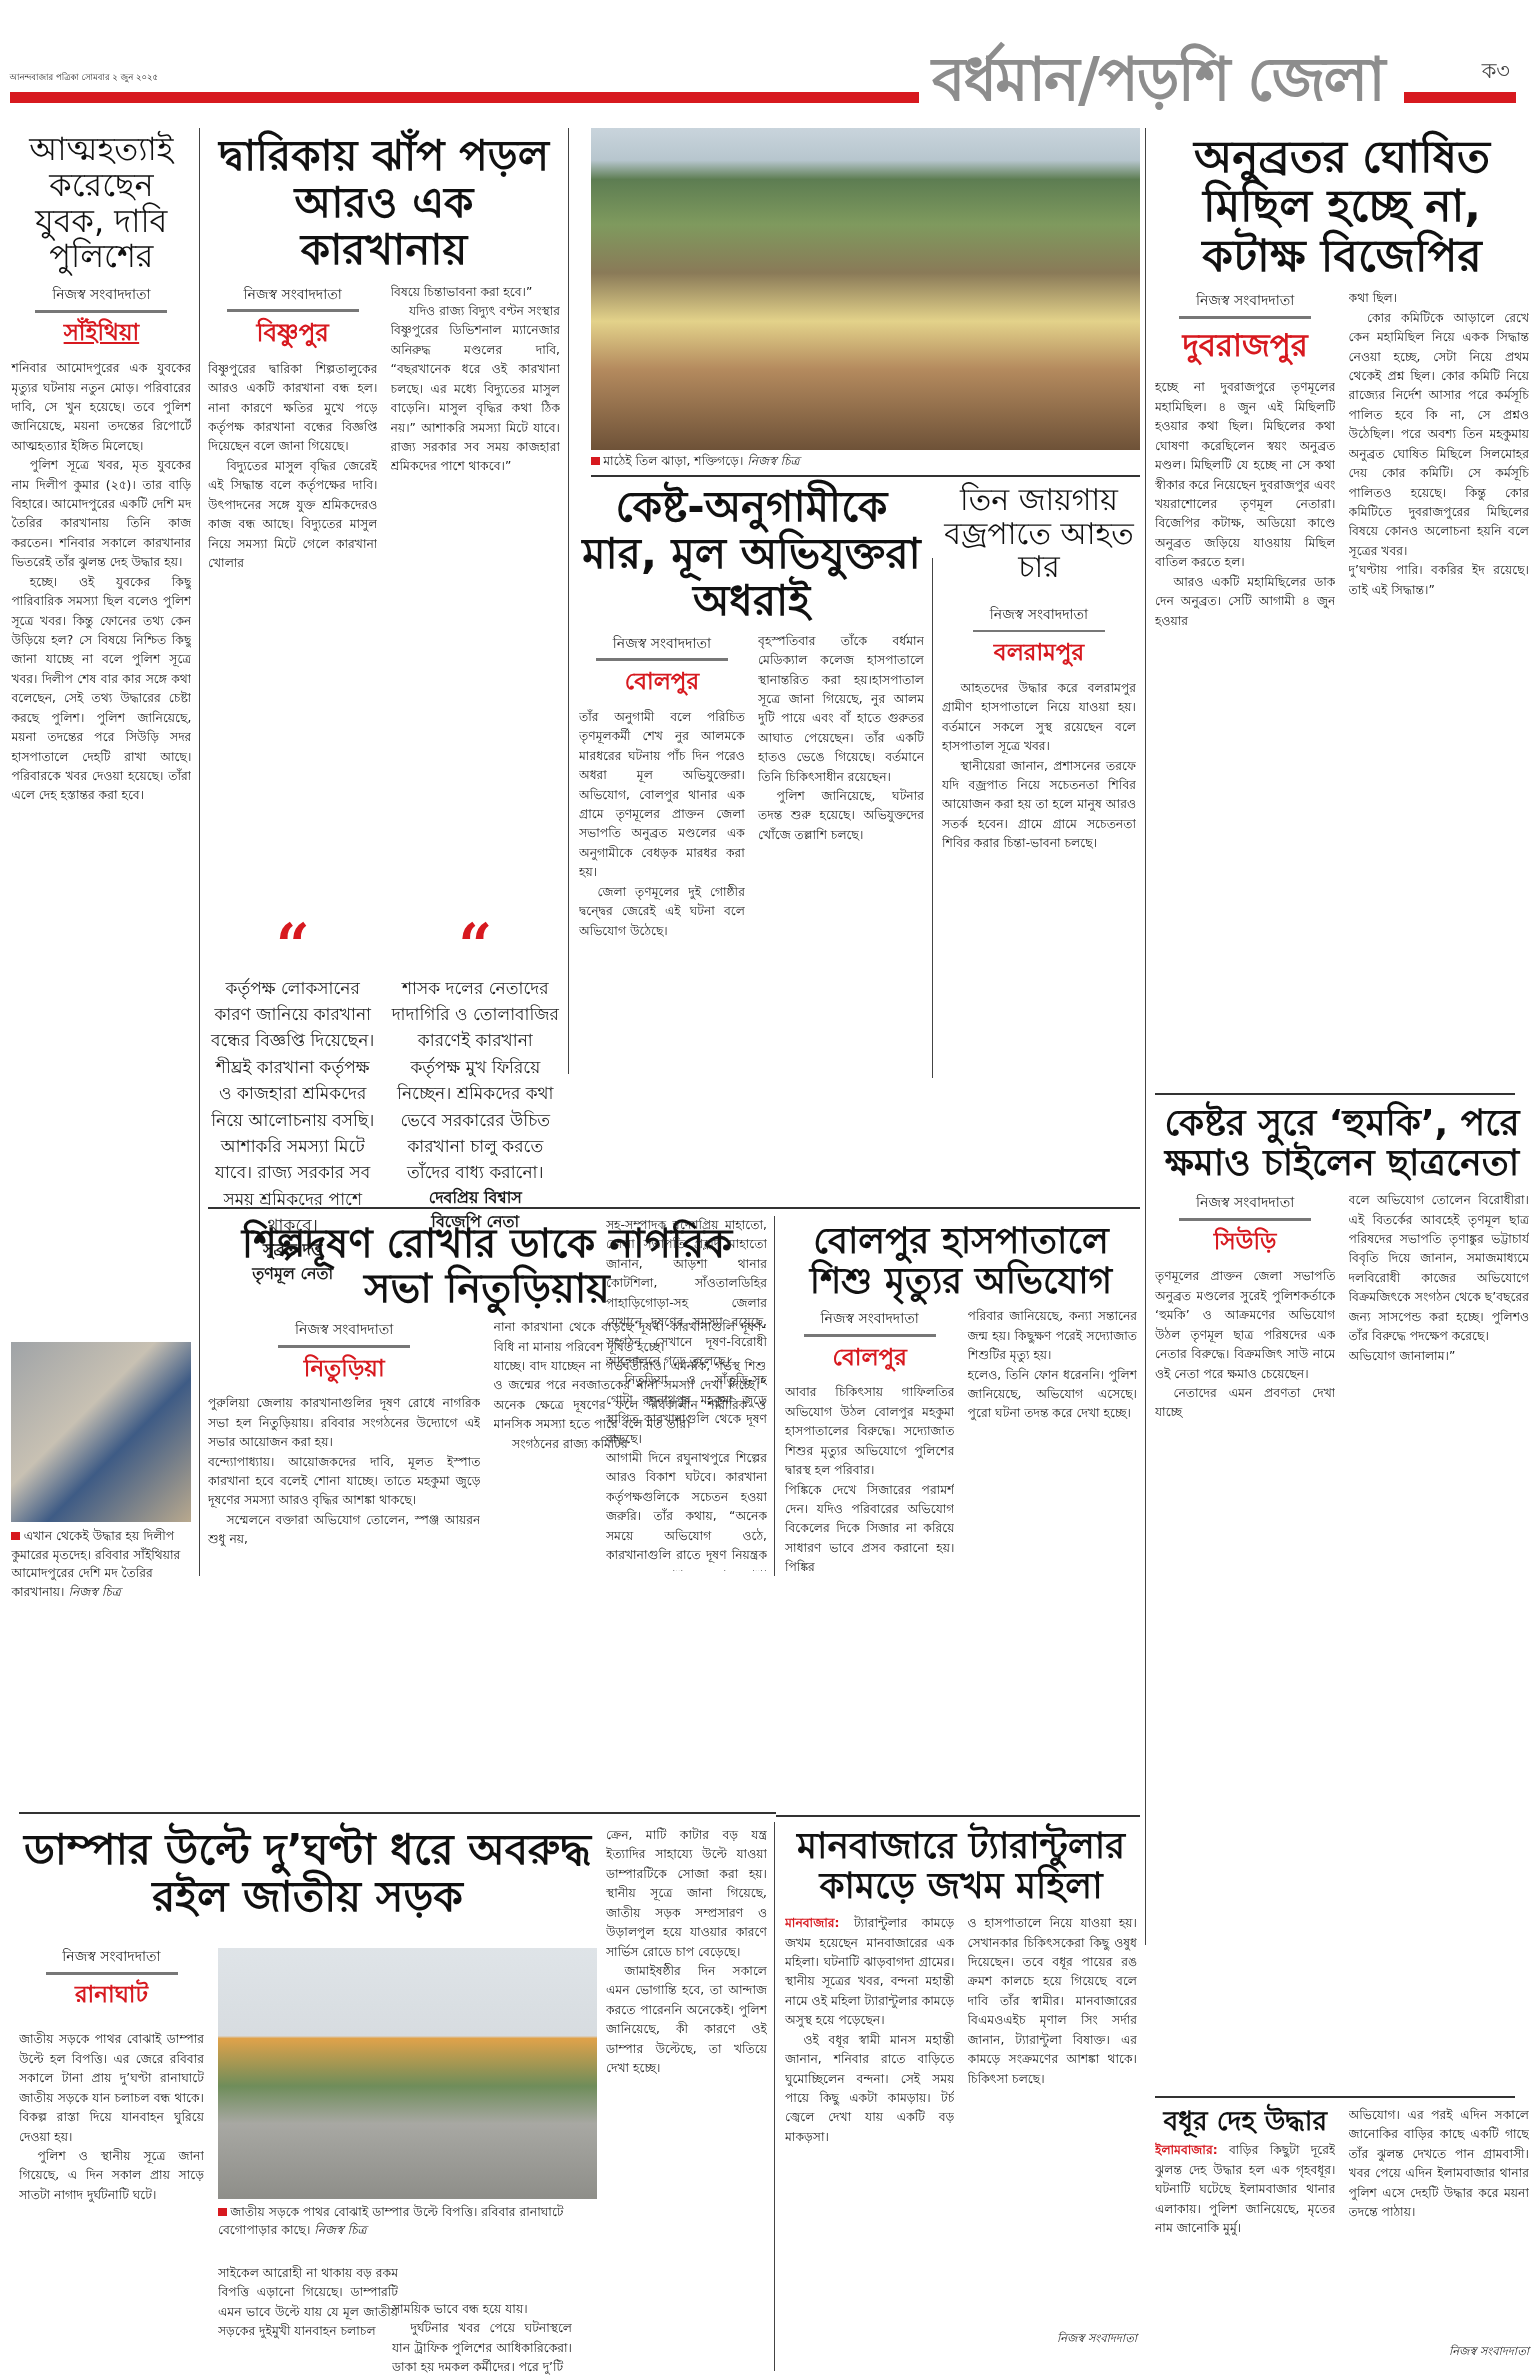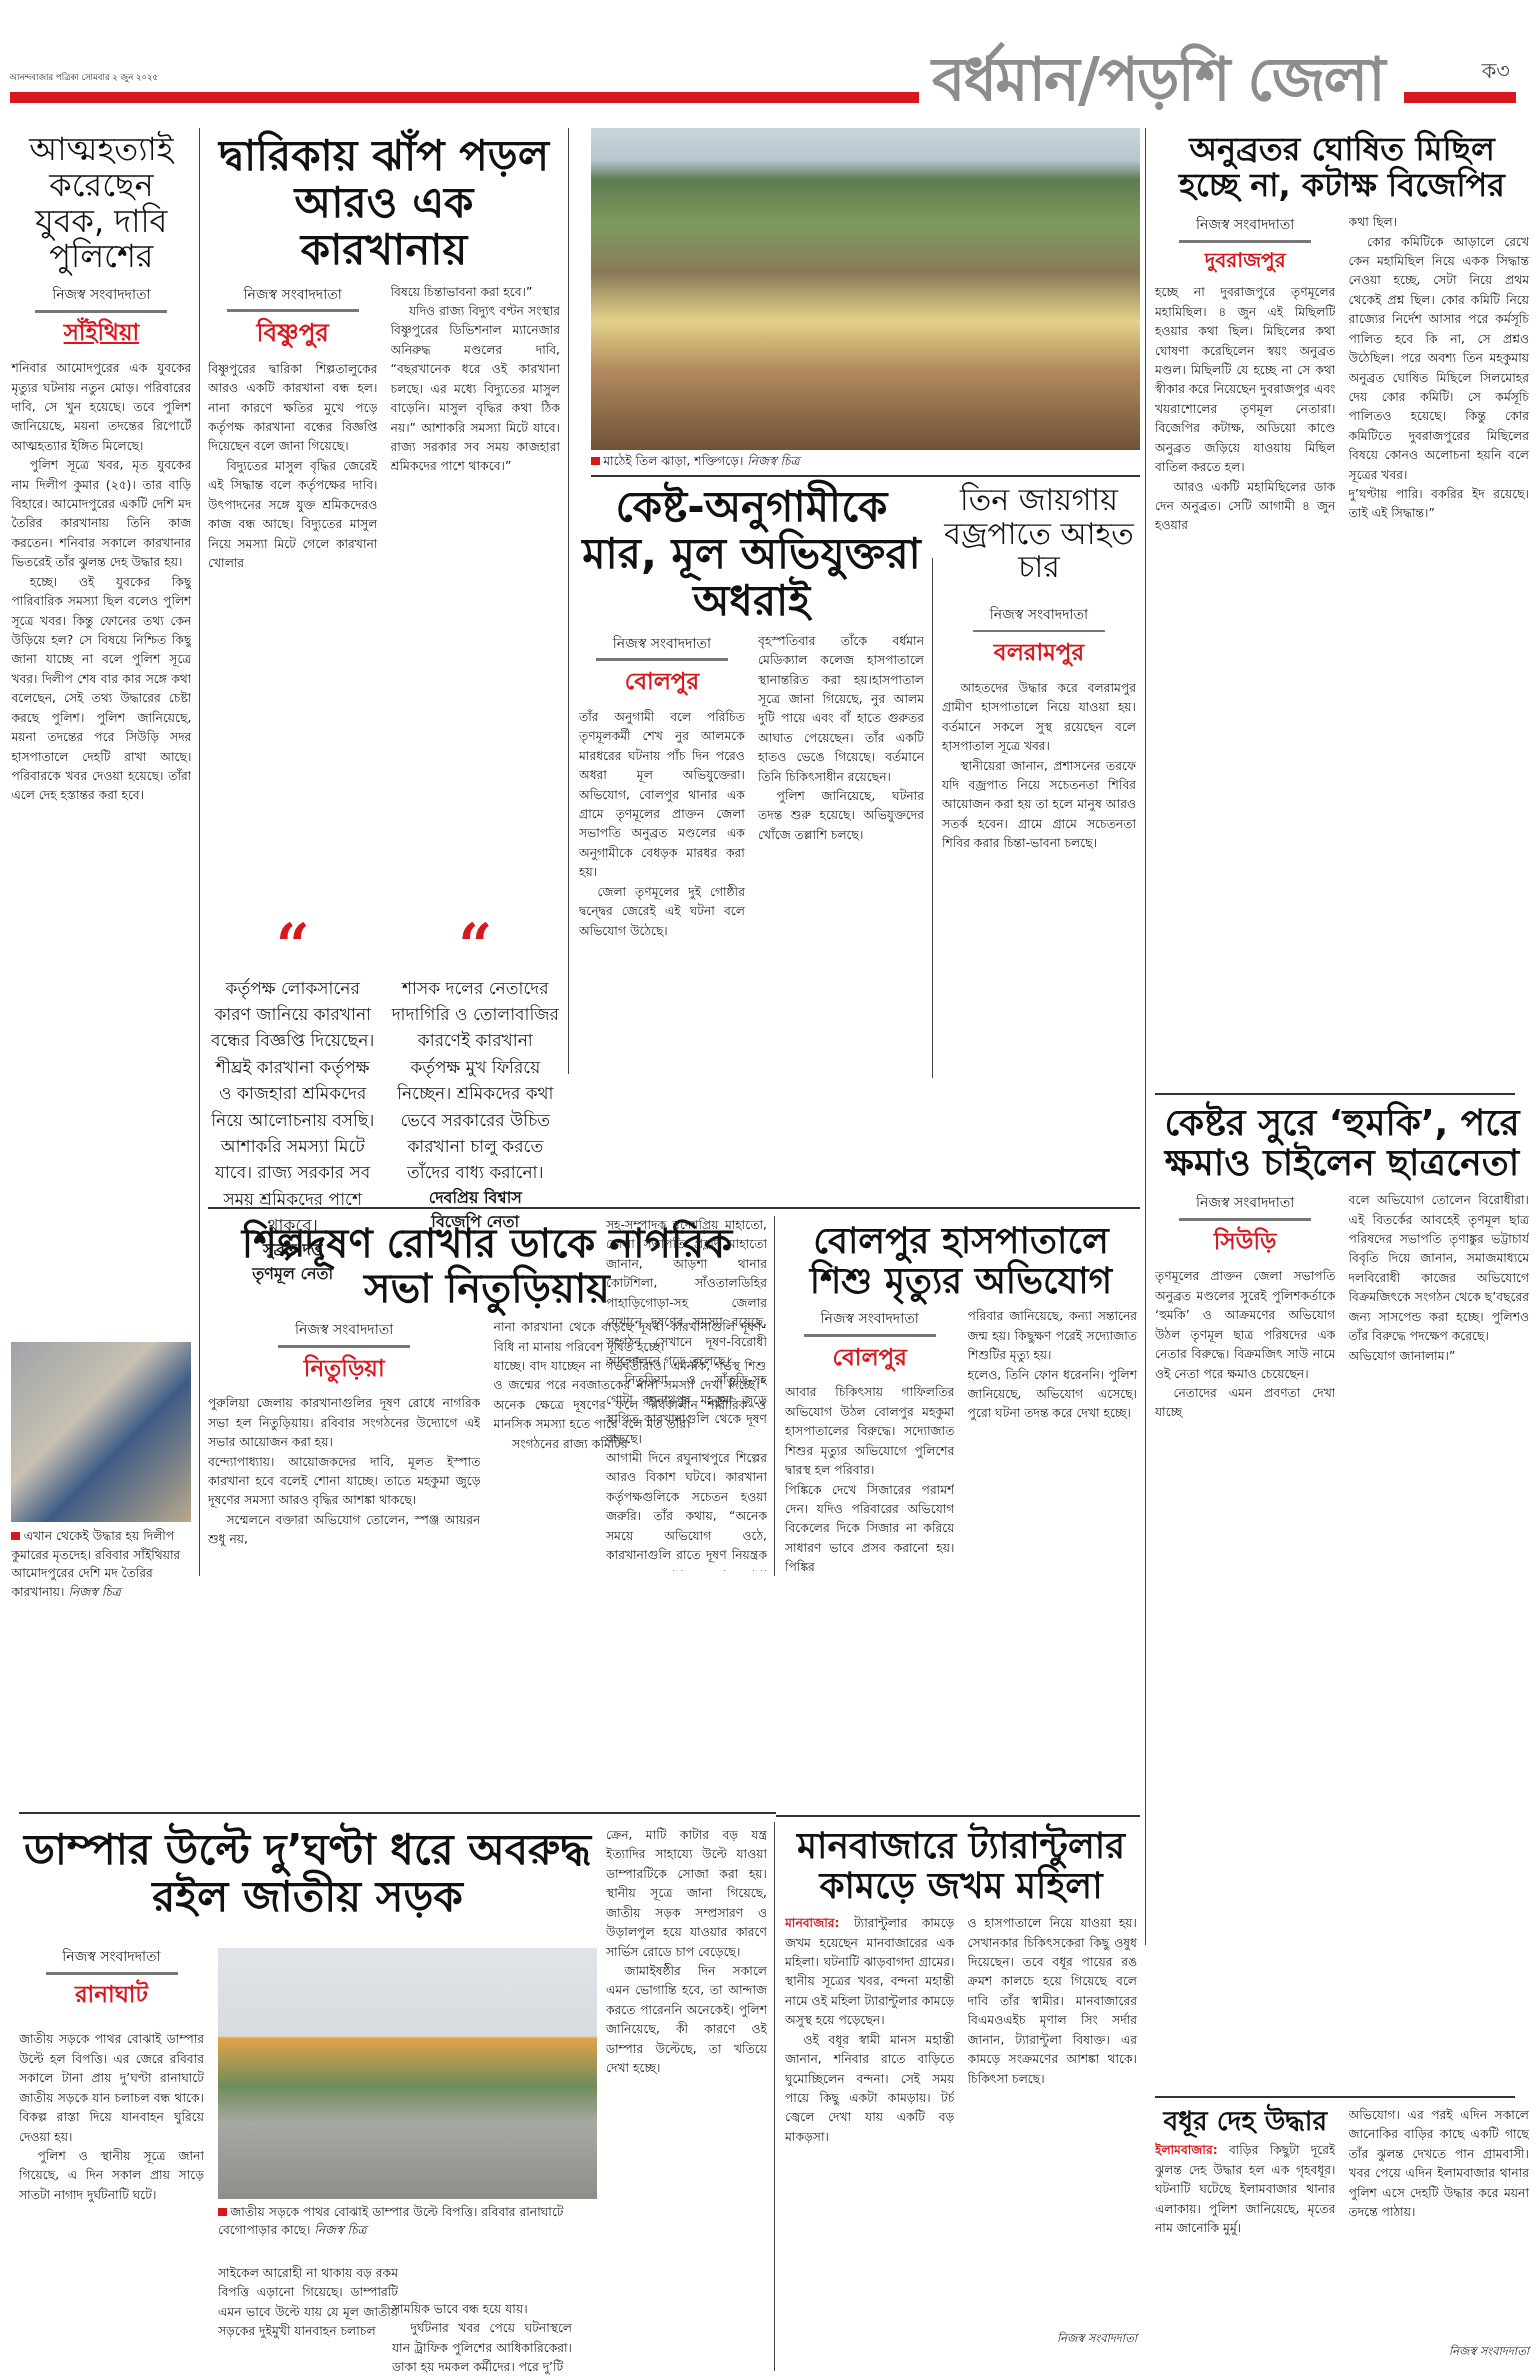--- a/index.html
+++ b/index.html
@@ -127,26 +127,26 @@
   <div class="byline" style="margin-top:19px;">নিজস্ব সংবাদদাতা</div>
   <div class="byline-rule" style="width:132px;"></div>
   <div class="dateline" style="font-size:23px;">বলরামপুর</div>
   <div class="body" style="height:431px;margin-top:5.7px;">
     <p>আহতদের উদ্ধার করে বলরামপুর গ্রামীণ হাসপাতালে নিয়ে যাওয়া হয়। বর্তমানে সকলে সুস্থ রয়েছেন বলে হাসপাতাল সূত্রে খবর।</p>
     <p>স্থানীয়েরা জানান, প্রশাসনের তরফে যদি বজ্রপাত নিয়ে সচেতনতা শিবির আয়োজন করা হয় তা হলে মানুষ আরও সতর্ক হবেন। গ্রামে গ্রামে সচেতনতা শিবির করার চিন্তা-ভাবনা চলছে।</p>
   </div>
 </div>
 
 <div class="abs" style="left:1155px;top:132px;width:374px;">
-  <div class="head" style="font-size:32px;">অনুব্রতর ঘোষিত মিছিল হচ্ছে না, কটাক্ষ বিজেপির</div>
+  <div class="head" style="font-size:44px;">অনুব্রতর ঘোষিত মিছিল হচ্ছে না, কটাক্ষ বিজেপির</div>
   <div class="cols2" style="margin-top:9.5px;">
     <div>
       <div class="byline">নিজস্ব সংবাদদাতা</div>
       <div class="byline-rule" style="width:132px;"></div>
-      <div class="dateline" style="font-size:20px;">দুবরাজপুর</div>
+      <div class="dateline" style="font-size:31px;">দুবরাজপুর</div>
       <div class="body" style="height:667px;margin-top:5.7px;">
         <p class="first">হচ্ছে না দুবরাজপুরে তৃণমূলের মহামিছিল। ৪ জুন এই মিছিলটি হওয়ার কথা ছিল। মিছিলের কথা ঘোষণা করেছিলেন স্বয়ং অনুব্রত মণ্ডল। মিছিলটি যে হচ্ছে না সে কথা স্বীকার করে নিয়েছেন দুবরাজপুর এবং খয়রাশোলের তৃণমূল নেতারা। বিজেপির কটাক্ষ, অডিয়ো কাণ্ডে অনুব্রত জড়িয়ে যাওয়ায় মিছিল বাতিল করতে হল।</p>
         <p>আরও একটি মহামিছিলের ডাক দেন অনুব্রত। সেটি আগামী ৪ জুন হওয়ার</p>
       </div>
     </div>
     <div>
       <div class="body" style="height:748px;">
         <p class="first">কথা ছিল।</p>
         <p>কোর কমিটিকে আড়ালে রেখে কেন মহামিছিল নিয়ে একক সিদ্ধান্ত নেওয়া হচ্ছে, সেটা নিয়ে প্রথম থেকেই প্রশ্ন ছিল। কোর কমিটি নিয়ে রাজ্যের নির্দেশ আসার পরে কর্মসূচি পালিত হবে কি না, সে প্রশ্নও উঠেছিল। পরে অবশ্য তিন মহকুমায় অনুব্রত ঘোষিত মিছিলে সিলমোহর দেয় কোর কমিটি। সে কর্মসূচি পালিতও হয়েছে। কিন্তু কোর কমিটিতে দুবরাজপুরের মিছিলের বিষয়ে কোনও অলোচনা হয়নি বলে সূত্রের খবর।</p>
         <p class="first">দু’ঘণ্টায় পারি। বকরির ইদ রয়েছে। তাই এই সিদ্ধান্ত।”</p>

